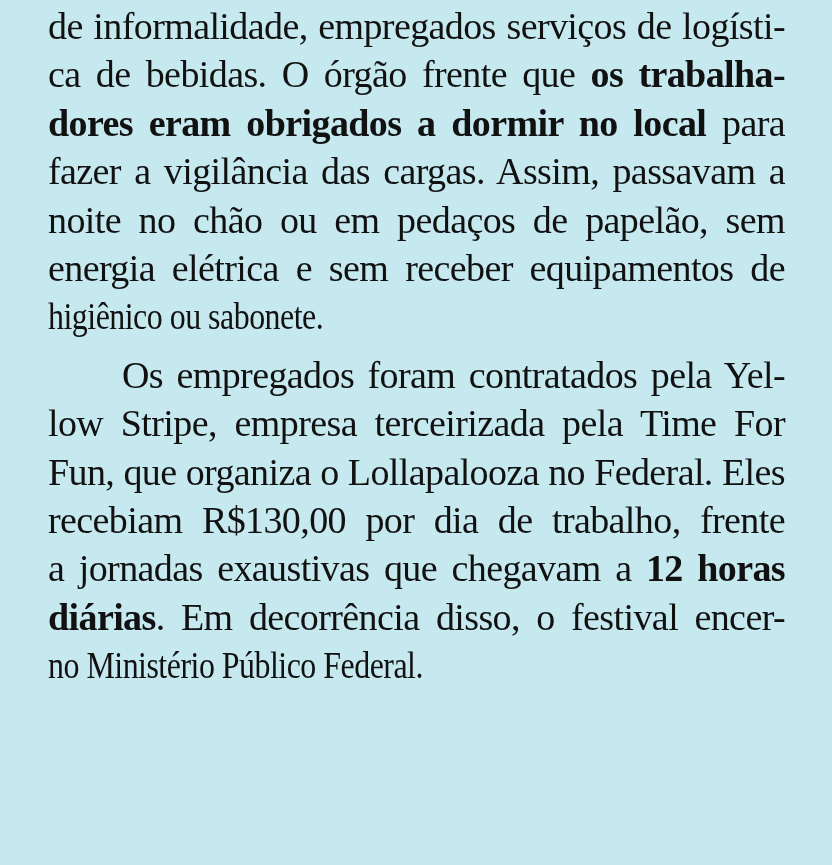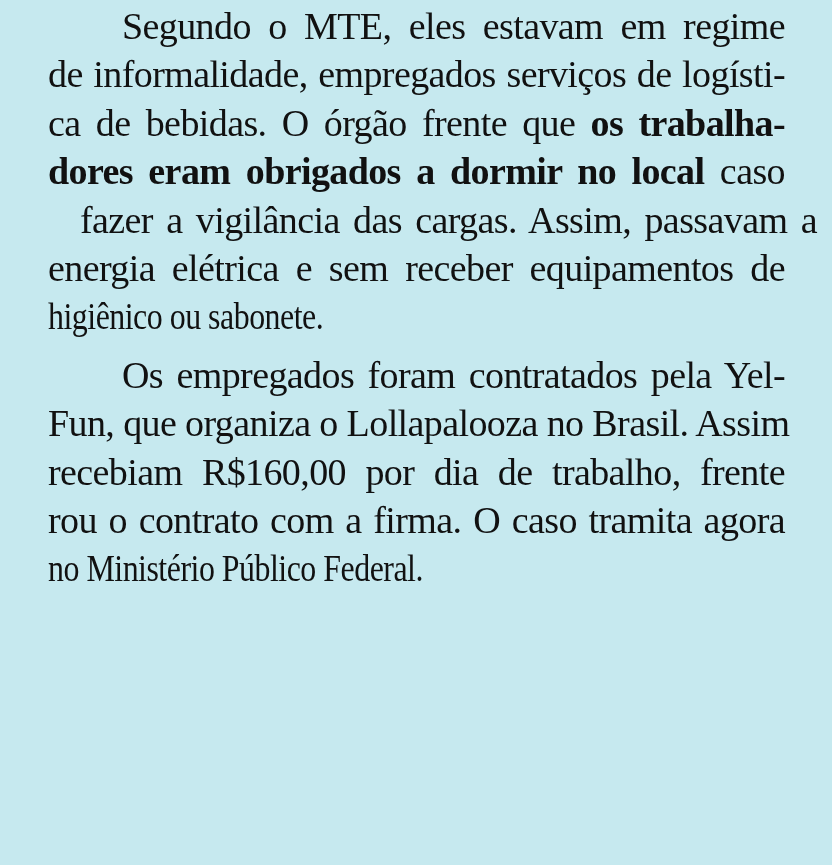--- a/index.html
+++ b/index.html
@@ -45,29 +45,31 @@
     .p2 { padding-top: 10px; }
     b {
       font-weight: bold;
     }
   </style>
 </head>
 <body>
 
 <div class="article">
   <div class="paragraph p1">
-    <span class="line indent" style="width: 663px;"><span>Segundo o MTE, eles estavam em regime</span></span>
     <span class="line" style="width: 737px;"><span>de informalidade, empregados serviços de logísti-</span></span>
     <span class="line" style="width: 737px;"><span>ca de bebidas. O órgão frente que </span><b>os trabalha-</b></span>
-    <span class="line" style="width: 737px;"><b>dores eram obrigados a dormir no local</b><span> caso</span></span>
-    <span class="line" style="width: 737px; margin-left: 32px;"><span>fazer a vigilância das cargas. Assim, passavam a</span></span>
+    <span class="line" style="width: 737px;"><b>dores eram obrigados a dormir no local</b><span> para</span></span>
+    <span class="line" style="width: 737px;"><span>fazer a vigilância das cargas. Assim, passavam a</span></span>
+    <span class="line" style="width: 737px;"><span>noite no chão ou em pedaços de papelão, sem</span></span>
     <span class="line" style="width: 737px;"><span>energia elétrica e sem receber equipamentos de</span></span>
     <span class="line last" style="transform: scaleX(0.84);"><span>higiênico ou sabonete.</span></span>
   </div>
 
   <div class="paragraph p2">
     <span class="line indent" style="width: 663px;"><span>Os empregados foram contratados pela Yel-</span></span>
-    <span class="line" style="width: 737px;"><span>Fun, que organiza o Lollapalooza no Brasil. Assim</span></span>
-    <span class="line" style="width: 737px;"><span>recebiam R$160,00 por dia de trabalho, frente</span></span>
-    <span class="line" style="width: 737px;"><span>rou o contrato com a firma. O caso tramita agora</span></span>
+    <span class="line" style="width: 737px;"><span>low Stripe, empresa terceirizada pela Time For</span></span>
+    <span class="line" style="width: 737px;"><span>Fun, que organiza o Lollapalooza no Federal. Eles</span></span>
+    <span class="line" style="width: 737px;"><span>recebiam R$130,00 por dia de trabalho, frente</span></span>
+    <span class="line" style="width: 737px;"><span>a jornadas exaustivas que chegavam a </span><b>12 horas</b></span>
+    <span class="line" style="width: 737px;"><b>diárias</b><span>. Em decorrência disso, o festival encer-</span></span>
     <span class="line last" style="transform: scaleX(0.84);"><span>no Ministério Público Federal.</span></span>
   </div>
 </div>
 
 </body></html>

